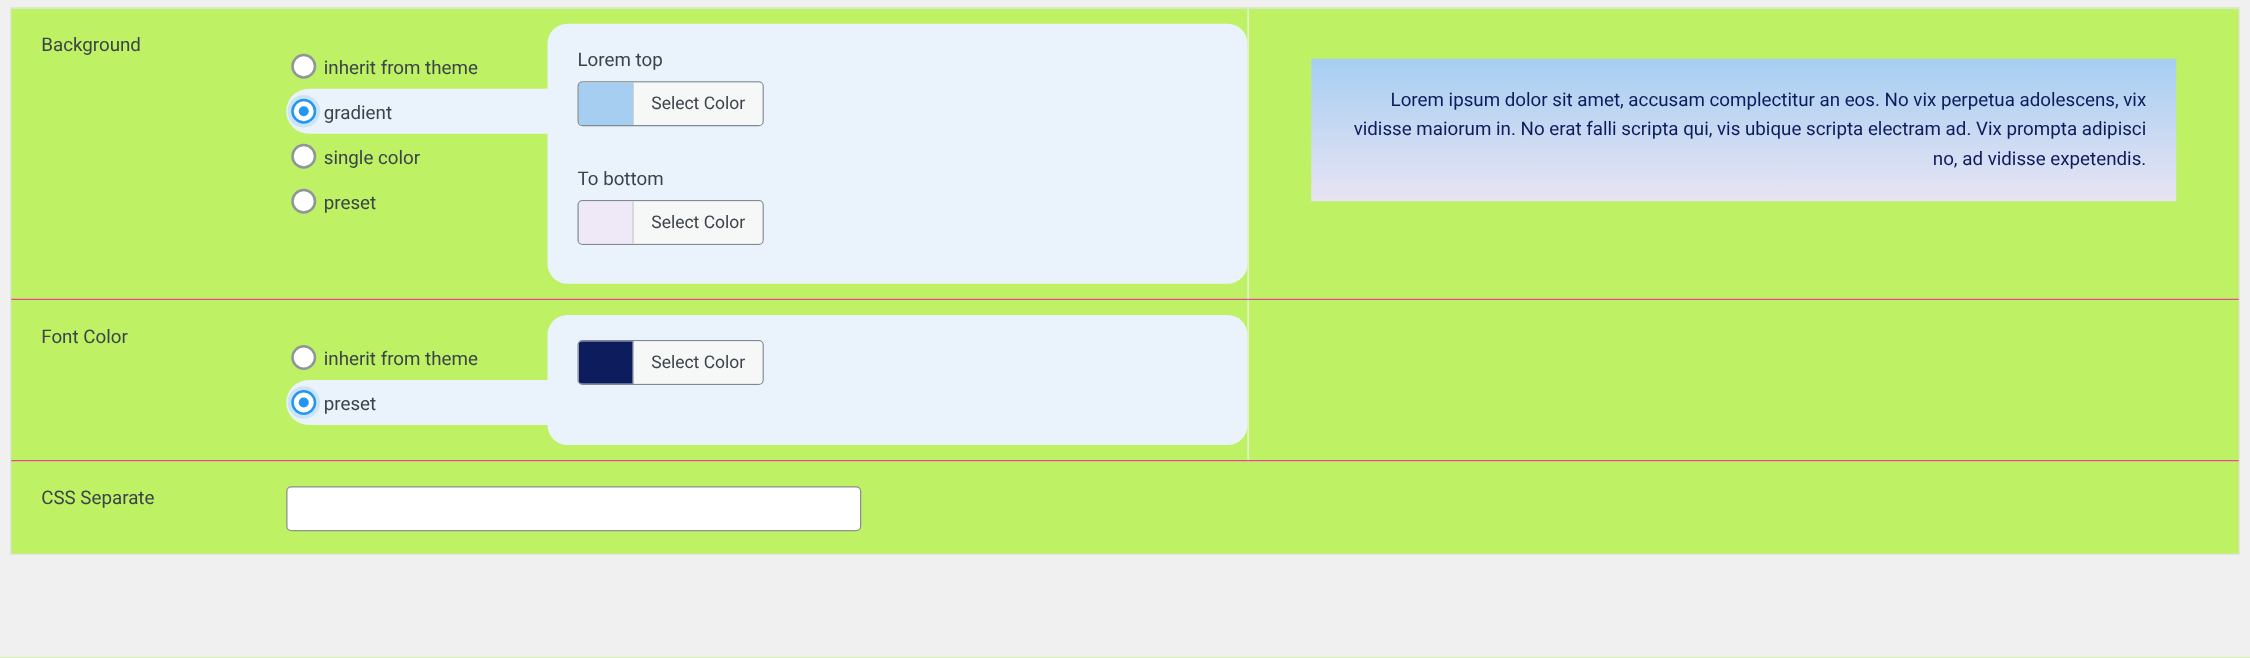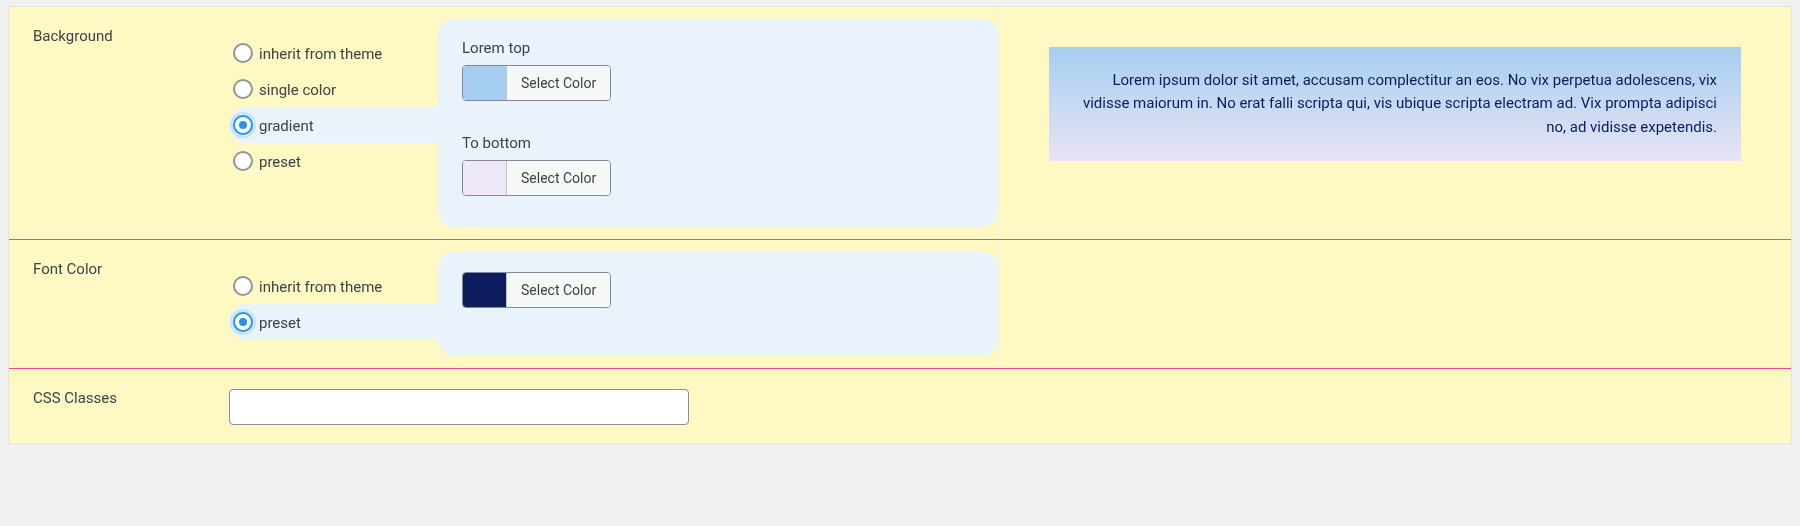--- a/index.html
+++ b/index.html
@@ -3,21 +3,21 @@
   <meta charset="utf-8">
   <style>
     * { box-sizing: border-box; margin: 0; padding: 0; }
     body {
       font-family: -apple-system, BlinkMacSystemFont, "Segoe UI", Roboto, sans-serif;
       background: #f0f0f1;
       color: #1d2327;
       font-size: 15px;
     }
     .panel {
-      background: #fef9c3;
+      background: #bef264;
       border: 1px solid #e4e4e4;
       margin: 6px 8px;
     }
     .row {
       display: flex;
       border-top: 1px solid #ec4899;
     }
     .row:first-child { border-top: none; }
     .row-label {
       width: 220px;
@@ -148,29 +148,29 @@
 
   <div class="row">
     <div class="row-label">Background</div>
     <div class="row-body">
 
       <div class="radio-col">
         <div class="radio-item">
           <span class="radio-circle"></span>
           <span class="radio-label">inherit from theme</span>
         </div>
-        <div class="radio-item">
-          <span class="radio-circle"></span>
-          <span class="radio-label">single color</span>
-        </div>
         <div class="radio-item selected">
           <span class="radio-circle">
               <span class="radio-dot"></span>
             </span>
           <span class="radio-label">gradient</span>
+        </div>
+        <div class="radio-item">
+          <span class="radio-circle"></span>
+          <span class="radio-label">single color</span>
         </div>
         <div class="radio-item">
           <span class="radio-circle"></span>
           <span class="radio-label">preset</span>
         </div>
       </div>
 
       <div class="config-col overlap-left">
         <div class="config-block">
           <div class="config-label">Lorem top</div>
@@ -220,19 +220,19 @@
           </div>
         </div>
       </div>
 
       <div style="flex:1; border-left:1px solid #eef0f2;"></div>
 
     </div>
   </div>
 
   <div class="row css-row">
-    <div class="row-label">CSS Classes</div>
+    <div class="row-label">CSS Separate</div>
     <div class="row-body">
       <input type="text" class="css-input" value="" style="">
     </div>
   </div>
 
 </div>
 
 </body></html>

